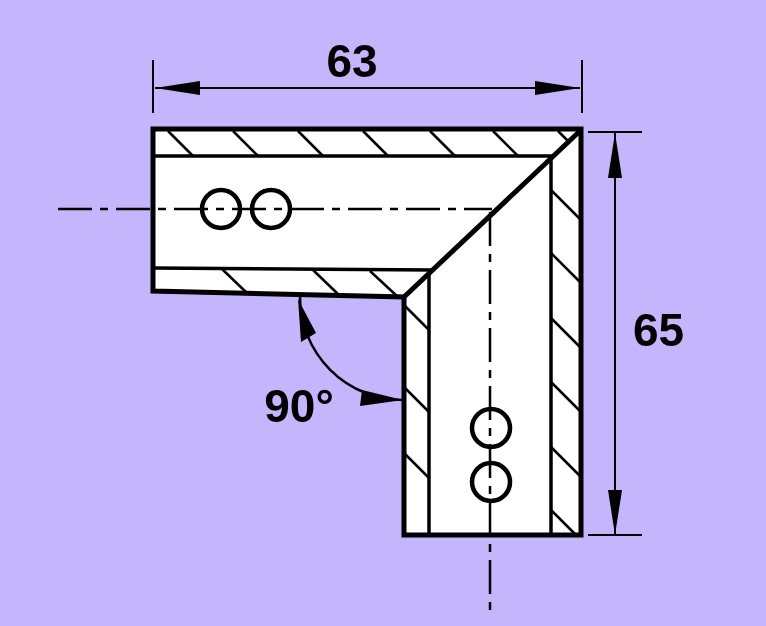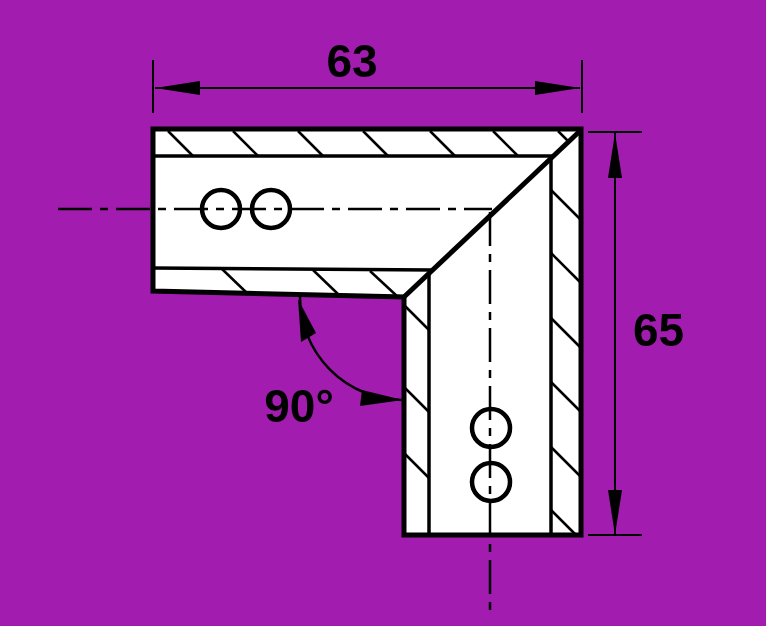--- a/index.html
+++ b/index.html
@@ -5,21 +5,21 @@
   html, body {
     margin: 0;
     padding: 0;
     background: #ffffff;
     font-family: "Liberation Sans", sans-serif;
   }
   .stage {
     position: relative;
     width: 766px;
     height: 626px;
-    background: #a21caf;
+    background: #c4b5fd;
     overflow: hidden;
   }
   svg { display: block; }
   .dim-text {
     font-family: "Liberation Sans", "DejaVu Sans", sans-serif;
     font-weight: 700;
     font-size: 46px;
     fill: #000000;
   }
 </style>

